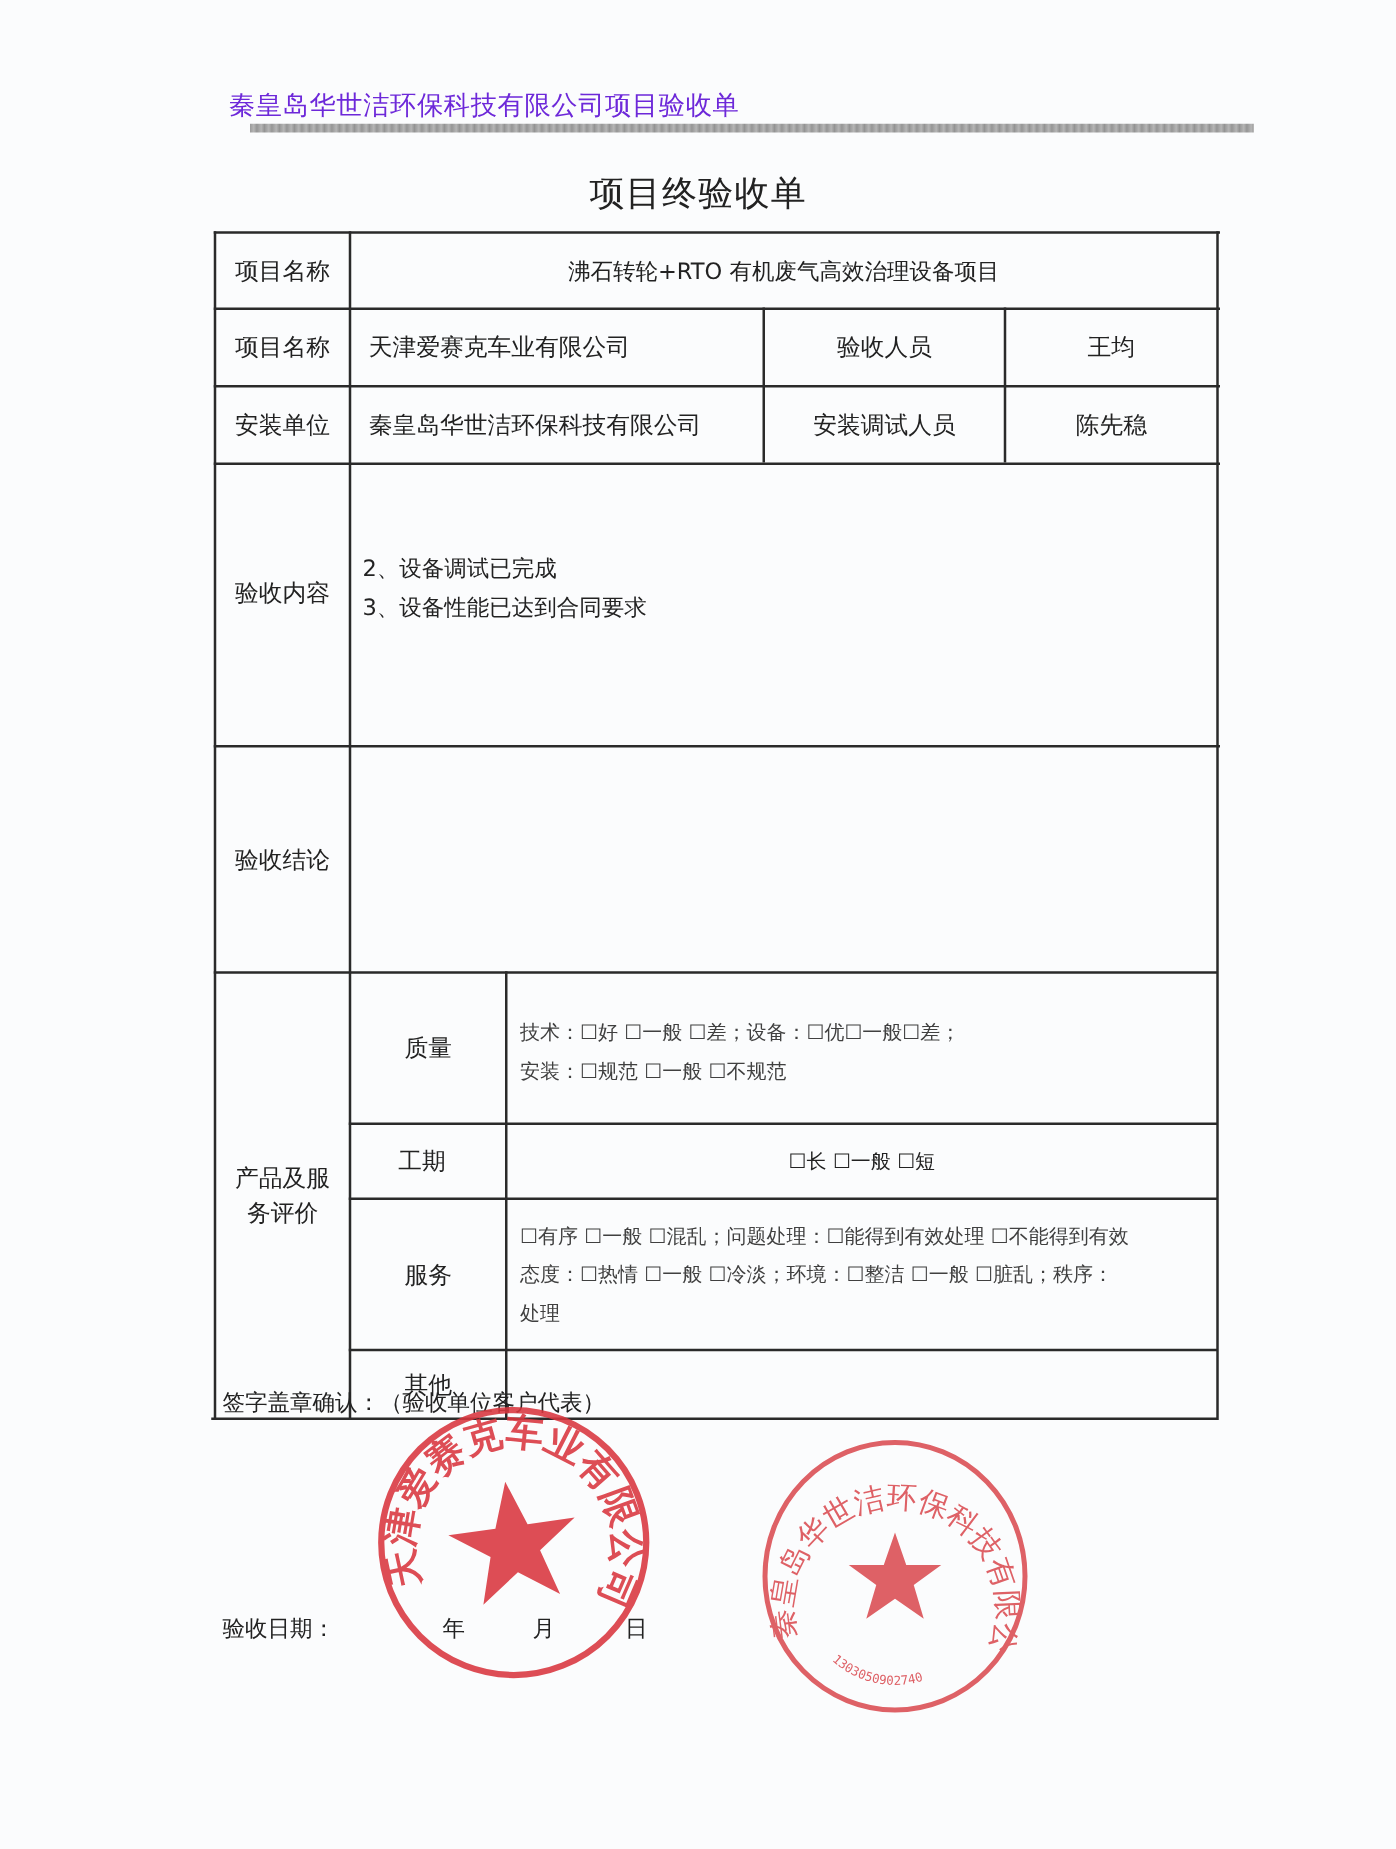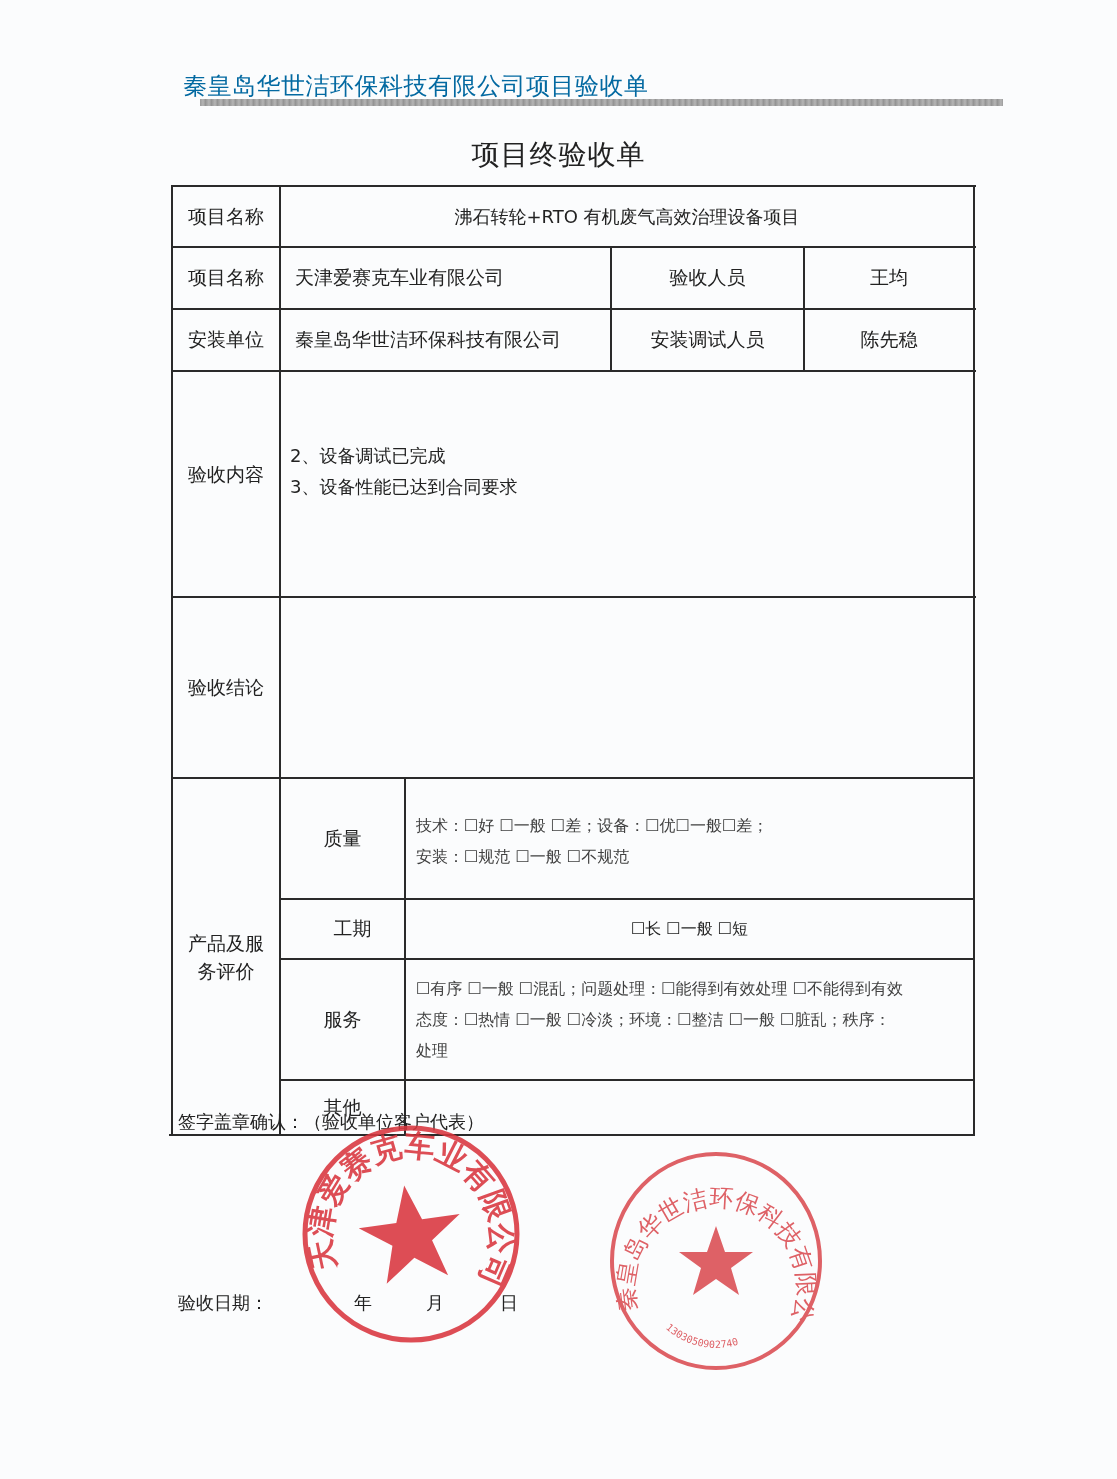--- a/index.html
+++ b/index.html
@@ -3,21 +3,21 @@
 <meta charset="utf-8">
 <style>
   html, body { margin:0; padding:0; }
   body {
     width:1117px; height:1479px; position:relative; overflow:hidden;
     background:#fbfcfd;
     font-family:"DejaVu Sans", "Liberation Sans", sans-serif;
     color:#222;
   }
   .abs { position:absolute; }
-  .header-title { left:183px; top:70px; font-size:24px; color:#0369a1; letter-spacing:0.5px; }
+  .header-title { left:183px; top:70px; font-size:21px; color:#6d28d9; letter-spacing:0.5px; }
   .header-rule { left:200px; top:99px; width:803px; height:7px; background:repeating-linear-gradient(90deg,#9a9a9a 0,#b5b5b5 3px,#8e8e8e 6px); }
   .doc-title { left:0; width:1117px; top:136px; text-align:center; font-size:28px; color:#222; letter-spacing:1px; }
 
   .line { position:absolute; background:#2a2a2a; }
   .h { height:2px; }
   .v { width:2px; }
 
   .cell { position:absolute; display:flex; align-items:center; justify-content:center; font-size:19px; color:#222; text-align:center; }
   .cell.left { justify-content:flex-start; padding-left:16px; box-sizing:border-box; }
   .content-list { position:absolute; left:290px; top:440px; font-size:18px; line-height:31px; color:#222; }
@@ -81,21 +81,21 @@
     <span>产品及服</span>
     <span>务评价</span>
   </div>
 
   <div class="cell" style="left:281px;top:779px;width:123px;height:119px;">质量</div>
   <div class="eval" style="left:416px;top:810px;">
     <div>技术：☐好 ☐一般 ☐差；设备：☐优☐一般☐差；</div>
     <div>安装：☐规范 ☐一般 ☐不规范</div>
   </div>
 
-  <div class="cell" style="left:281px;top:900px;width:143px;height:58px;">工期</div>
+  <div class="cell" style="left:266px;top:900px;width:143px;height:58px;">工期</div>
   <div class="cell" style="left:406px;top:900px;width:567px;height:58px;font-size:16px;">☐长 ☐一般 ☐短</div>
 
   <div class="cell" style="left:281px;top:960px;width:123px;height:119px;">服务</div>
   <div class="eval" style="left:416px;top:973px;">
     <div>☐有序 ☐一般 ☐混乱；问题处理：☐能得到有效处理 ☐不能得到有效</div>
     <div>态度：☐热情 ☐一般 ☐冷淡；环境：☐整洁 ☐一般 ☐脏乱；秩序：</div>
     <div>处理</div>
   </div>
 
   <div class="cell" style="left:281px;top:1081px;width:123px;height:53px;font-family:Liberation Mono, monospace;">其他</div>

